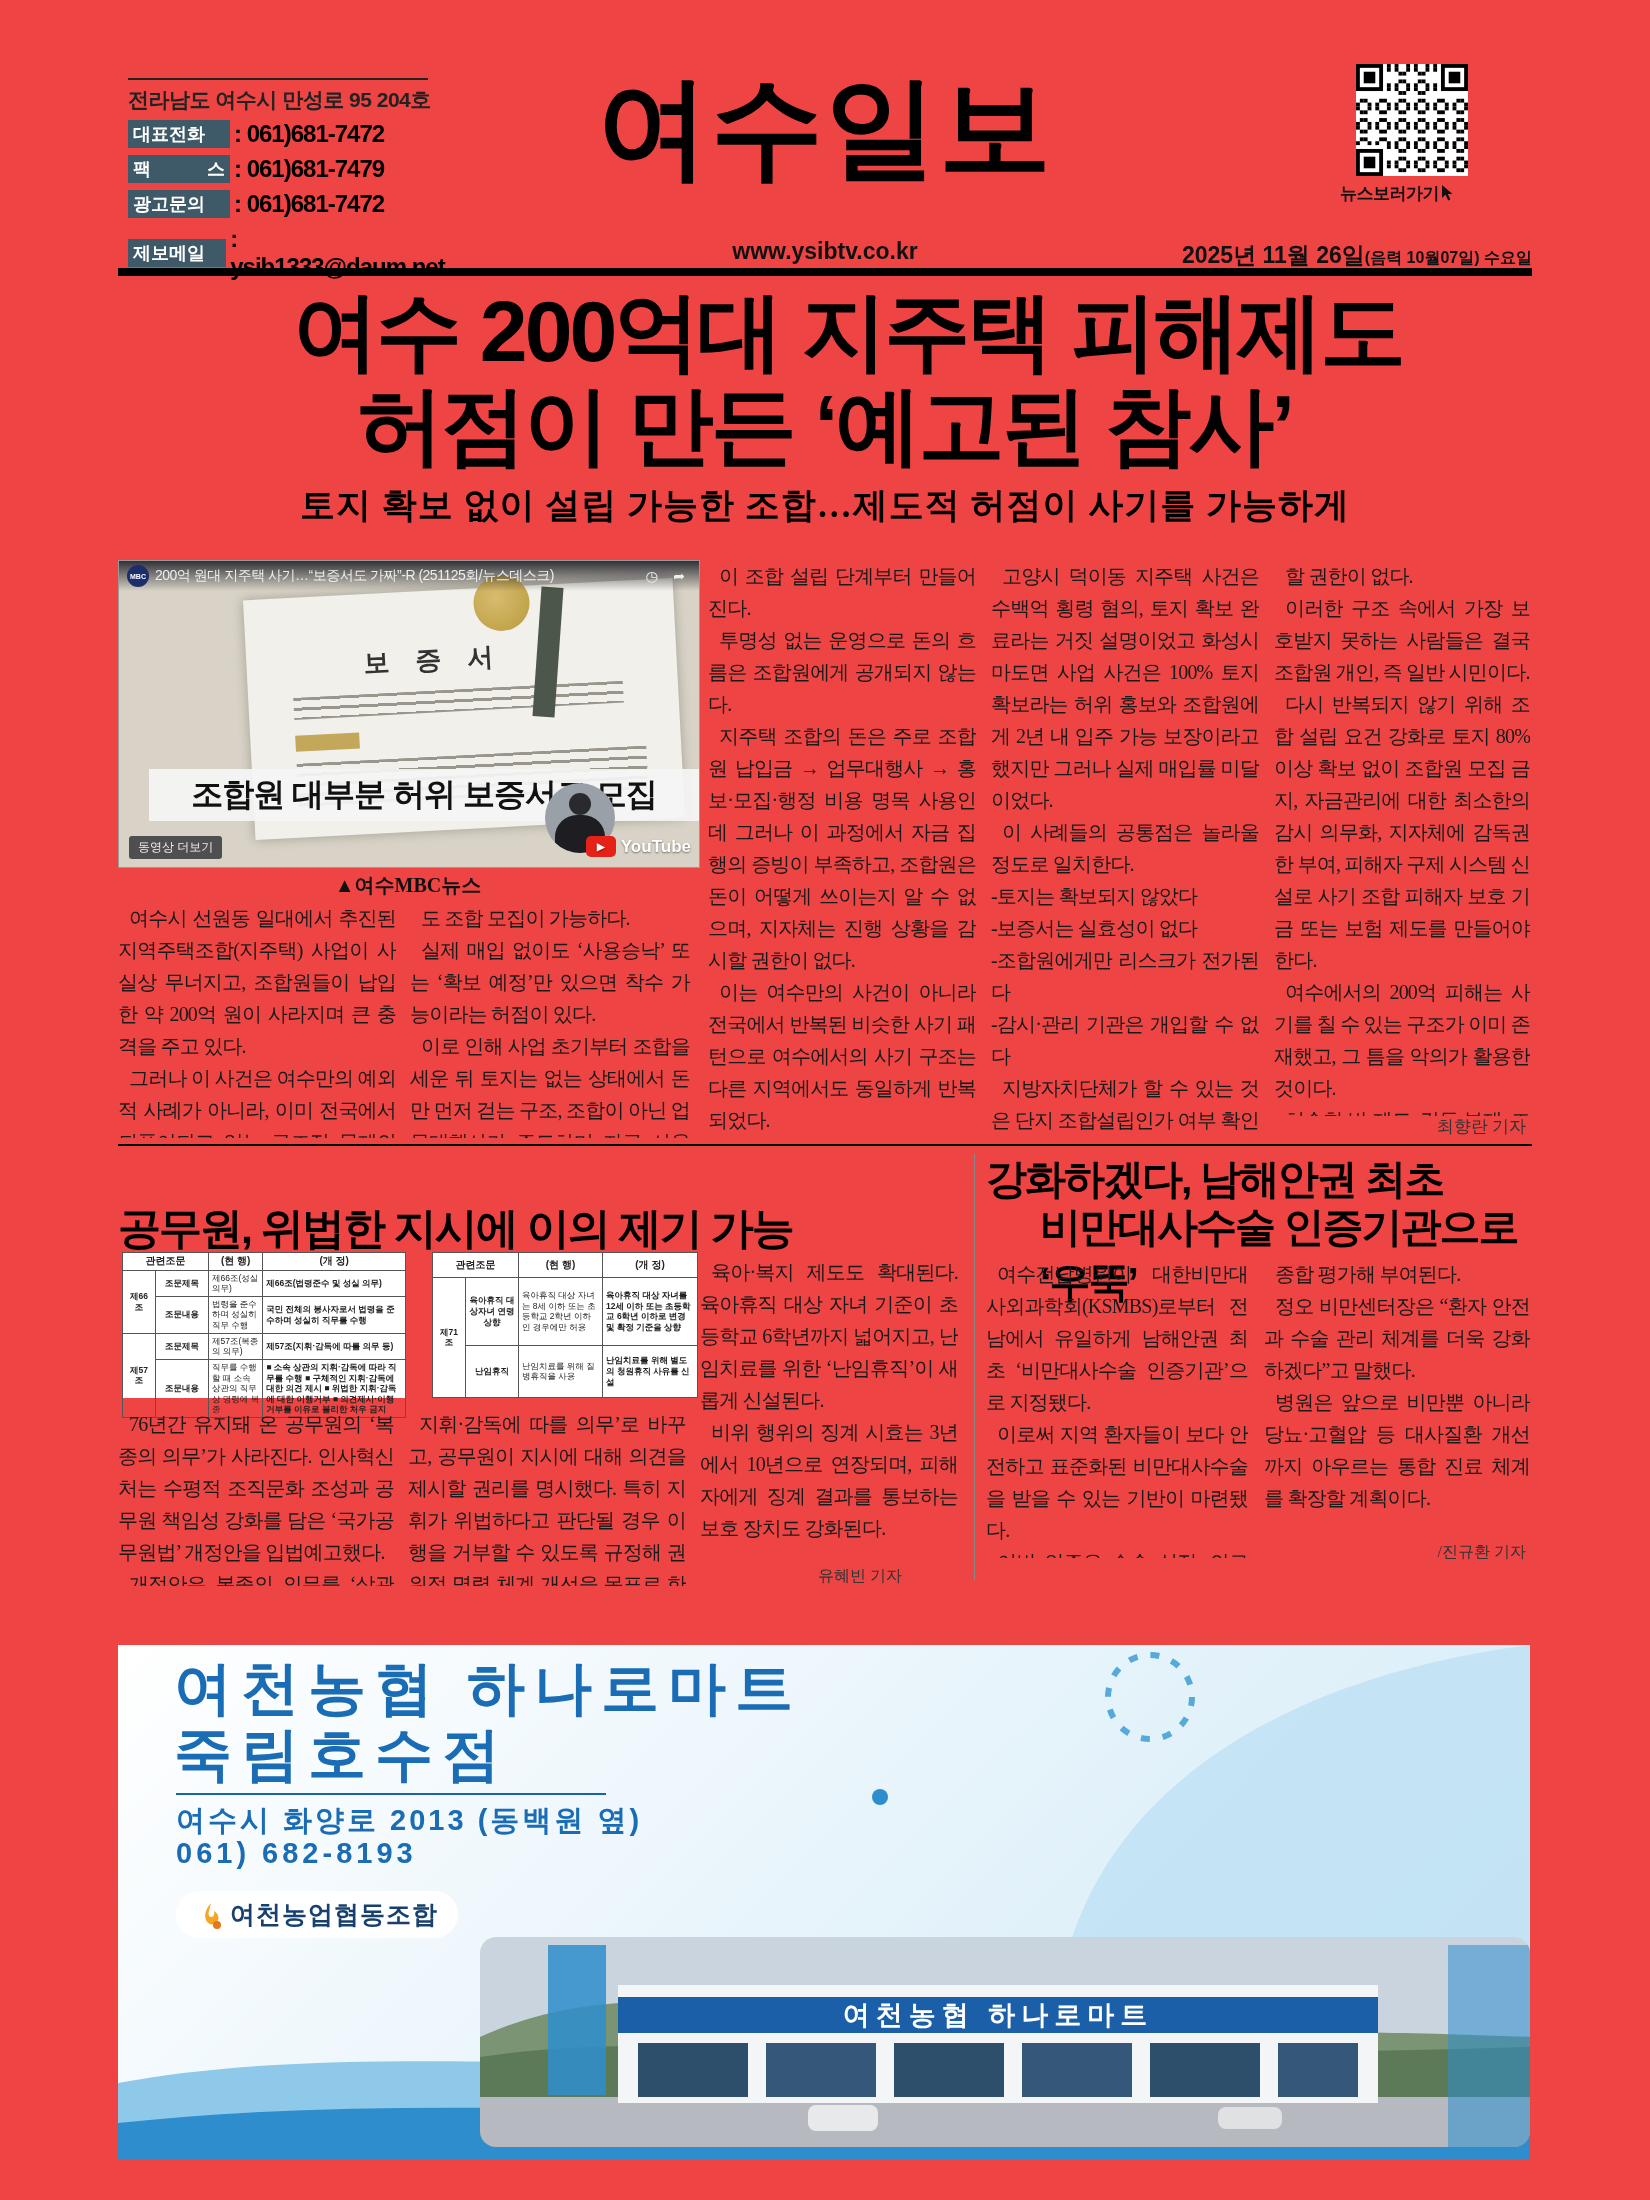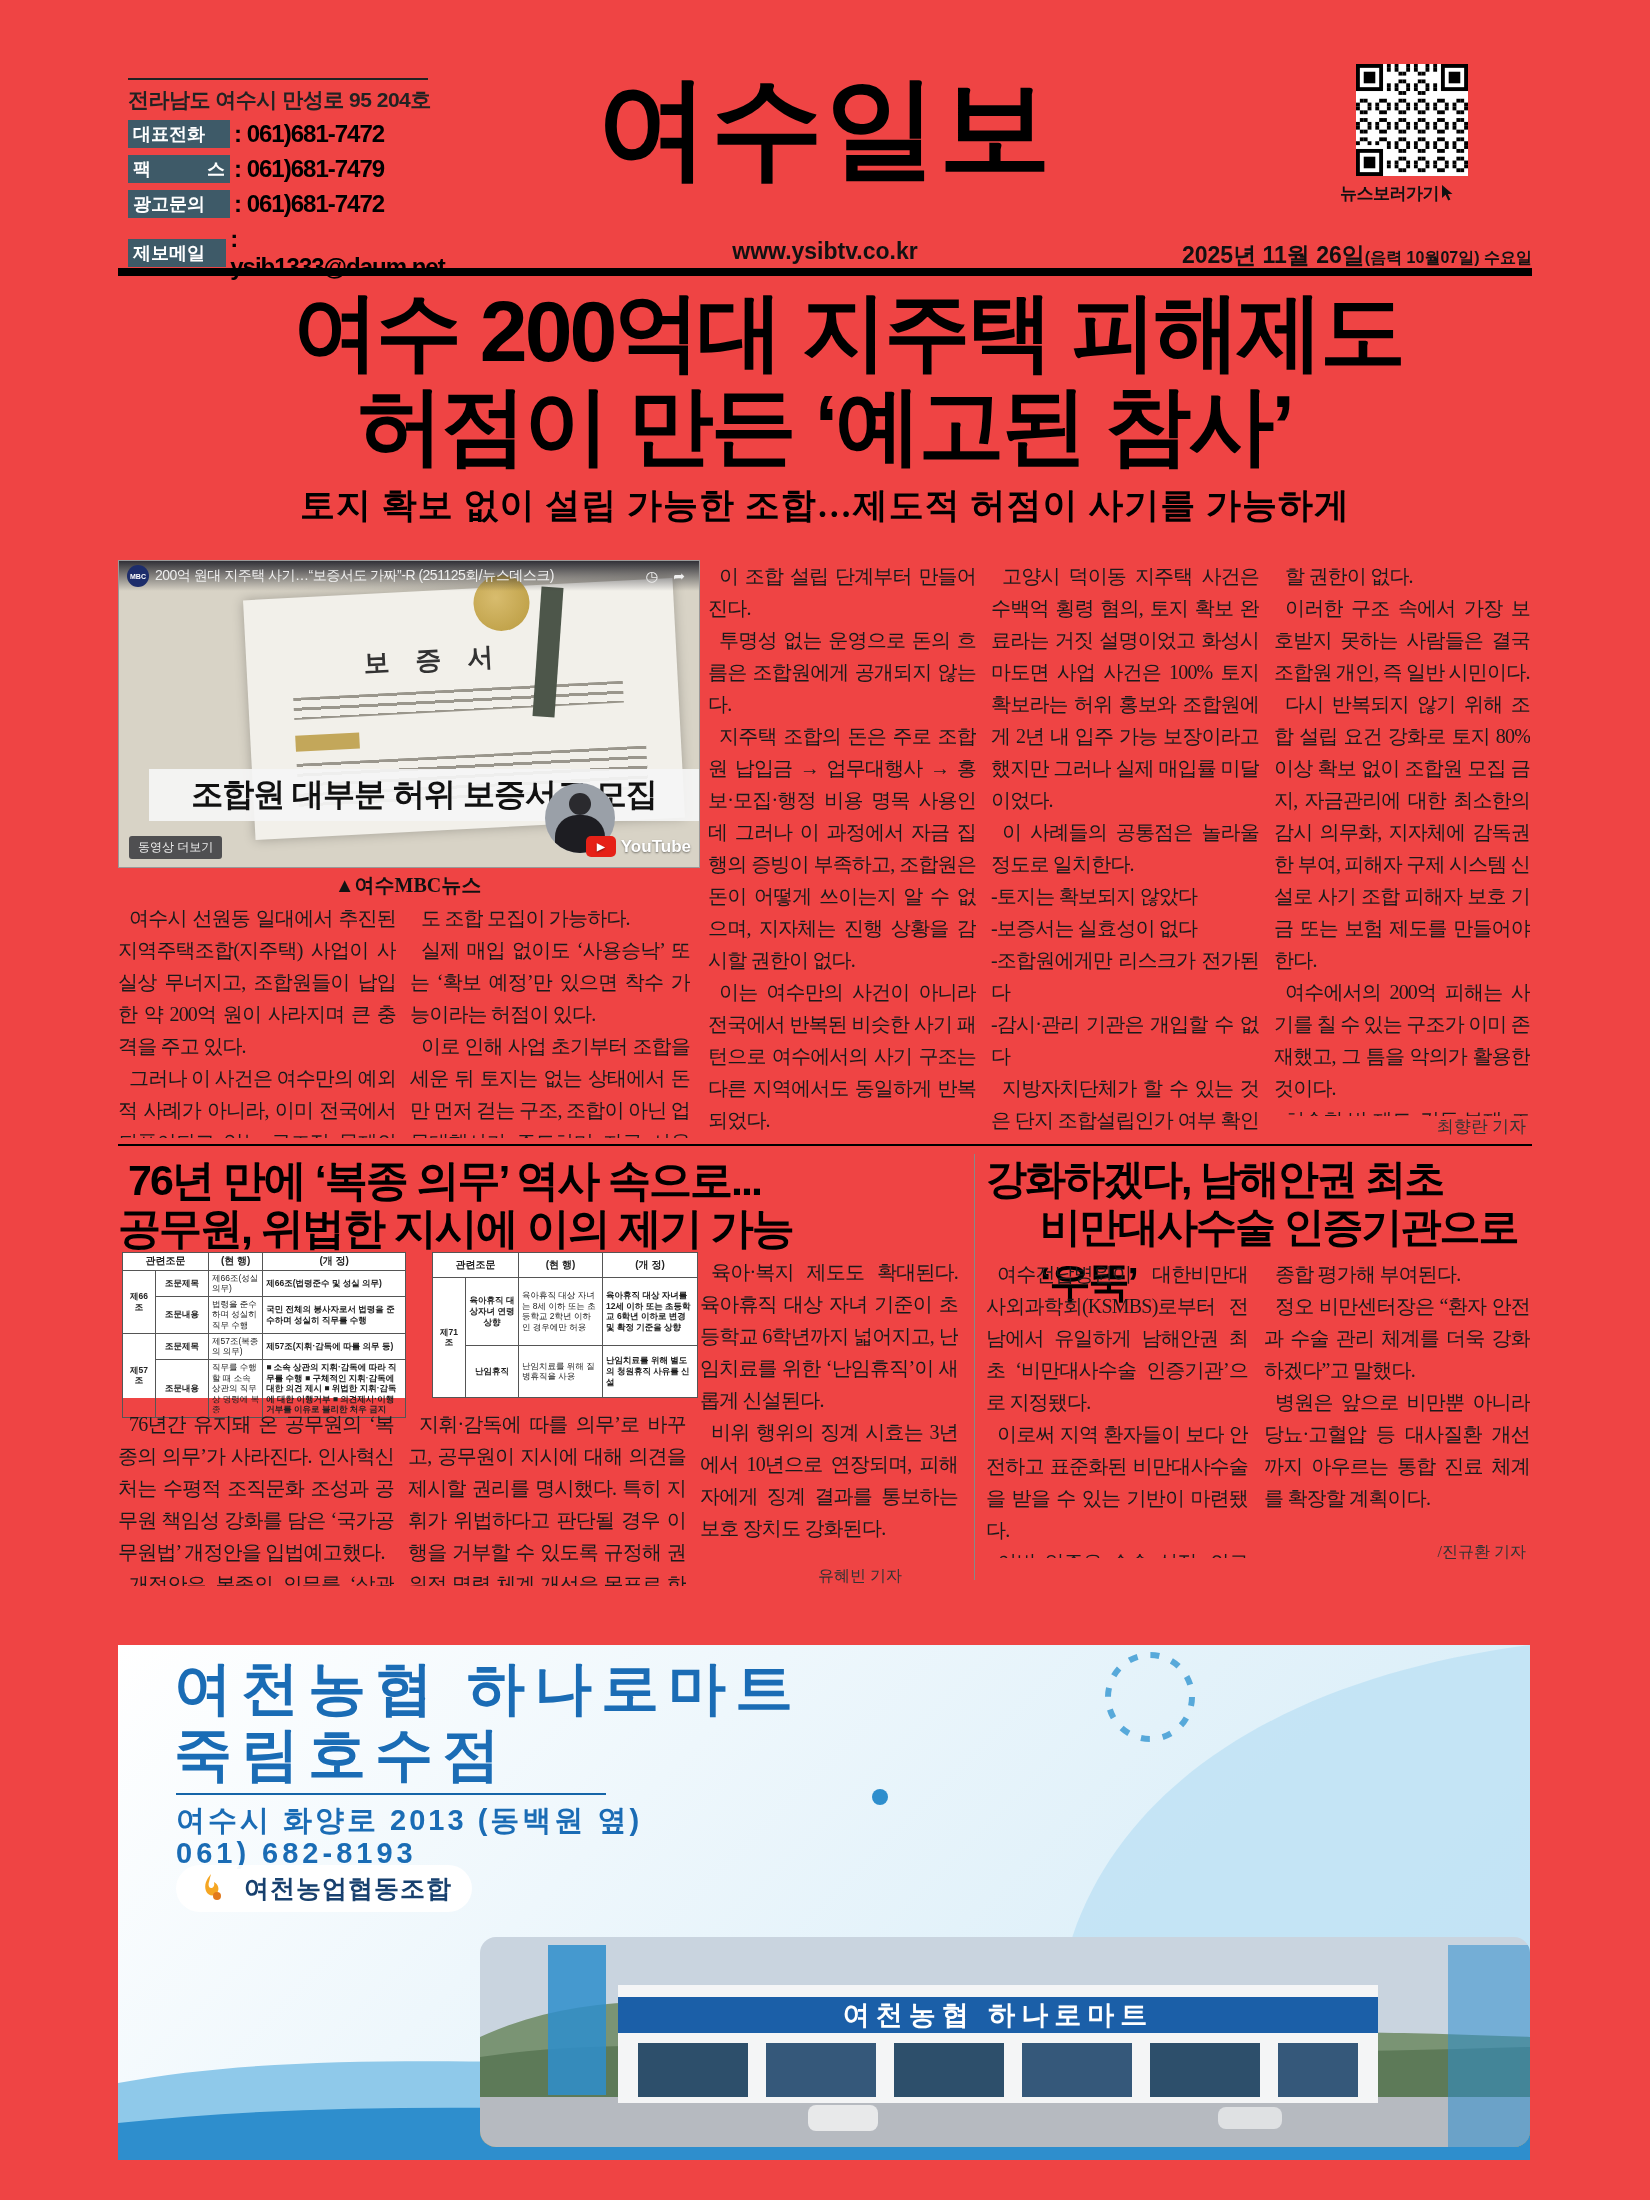--- a/index.html
+++ b/index.html
@@ -101,21 +101,21 @@
       background:linear-gradient(135deg,#ffffff 0%,#eef7fc 35%,#cfe9f6 100%);cursor:pointer;}
   .ad svg.adart{position:absolute;left:0;top:0;}
   .ad-line{position:absolute;font-family:"Liberation Sans",sans-serif;font-weight:900;
            color:#1a6cb5;letter-spacing:9px;font-size:58px;line-height:1;}
   .ad-l1{left:56px;top:14px;} .ad-l2{left:56px;top:80px;}
   .ad-underline{position:absolute;left:58px;top:148px;width:430px;border-top:2px solid #1565a8;}
   .ad-addr{position:absolute;left:58px;top:156px;font-family:"Liberation Sans",sans-serif;
            font-weight:700;font-size:29px;color:#1a6cb5;letter-spacing:3px;}
   .ad-phone{position:absolute;left:58px;top:192px;font-family:"Liberation Sans",sans-serif;
             font-weight:700;font-size:29px;color:#1a6cb5;letter-spacing:4px;}
-  .ad-pill{position:absolute;left:58px;top:220px;display:flex;align-items:flex-start;gap:18px;
+  .ad-pill{position:absolute;left:58px;top:246px;display:flex;align-items:flex-end;gap:4px;
            background:rgba(255,255,255,.95);border-radius:24px;padding:7px 20px;}
   .ad-pill .org{font-family:"Liberation Sans",sans-serif;font-weight:900;font-size:25px;color:#17406e;letter-spacing:1px;}
 </style>
 </head>
 <body>
 
 <div class="page">
 
   <div class="contact-rule"></div>
   <div class="contact">
@@ -435,21 +435,20 @@
         <p class="para">허술한 법·제도, 감독 부재, 조합 중심 구조라는 삼중의 허점이 만든 예고된 사고였다. 근본적 제도 개선 없이는 비슷한 피해가 언제든 반복될 수 있다는 점에서 사회적 경각심이 요구된다.</p>
       </div>
     <div class="byline" style="right:4px;bottom:2px;">최향란 기자</div>
   </div>
 
   <div class="midrule"></div>
 
   <div class="sec2">
     <div class="vdiv"></div>
 
-    <div class="h2 a2h1">76년 만에 ‘복종 의무’ 역사 속으로...</div>
     <div class="h2 a2h2">공무원, 위법한 지시에 이의 제기 가능</div>
     <div class="ntable t-left">
         <table>
           <tbody>
             <tr>
               <th colspan="2">관련조문</th>
               <th>(현 행)</th>
               <th>(개 정)</th>
             </tr>
             <tr>

